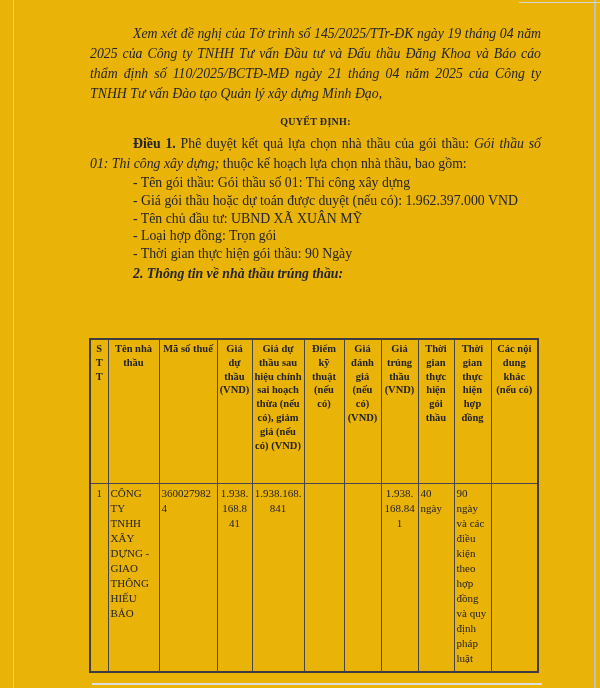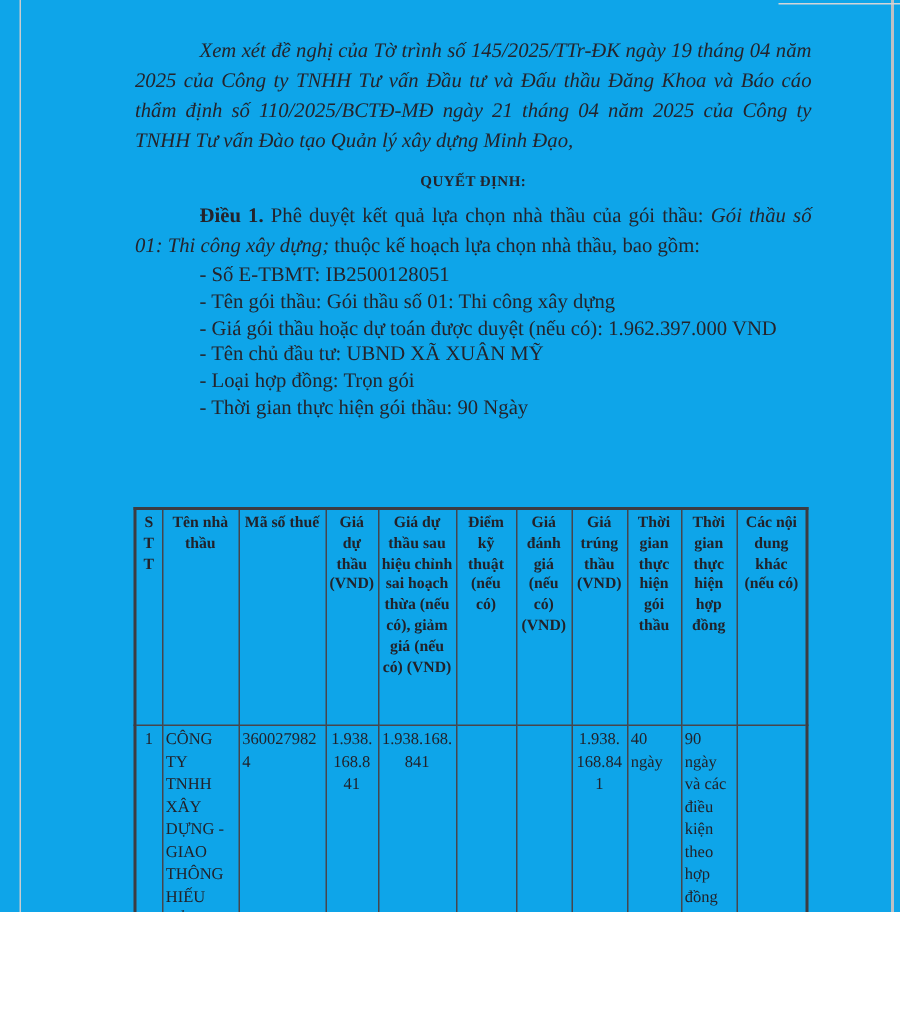--- a/index.html
+++ b/index.html
@@ -2,22 +2,22 @@
 <html lang="vi"><head>
 <meta charset="utf-8">
 <style>
   html, body { margin:0; padding:0; }
   body {
     width:600px; height:688px; background:#ffffff;
     font-family:"Liberation Serif", serif;
     -webkit-font-smoothing:antialiased;
   }
   .screen {
-    position:relative; width:600px; height:608px;
-    background:#0ea5e9; overflow:hidden; color:#24242c;
+    position:relative; width:600px; height:688px;
+    background:#eab308; overflow:hidden; color:#24242c;
   }
   
   .edge-left  { position:absolute; left:13px;  top:0; width:1px;  height:688px; background:#c9ccd0; }
   .edge-right { position:absolute; left:594px; top:0; width:2px;  height:688px; background:#bdc0c4; }
   .edge-top-right { position:absolute; left:519px; top:2px; width:81px; height:1px; background:#d3d5d8; }
   .tbl-shadow { position:absolute; left:92px; top:683px; width:450px; height:2px; background:#dcddde; }
 
   .doc { position:absolute; left:90px; top:24px; width:451px; font-size:13.8px; }
   .p-intro {
     margin:0; font-style:italic; text-align:justify;
@@ -66,28 +66,28 @@
 
   <div class="doc">
     <p class="p-intro">Xem xét đề nghị của Tờ trình số 145/2025/TTr-ĐK ngày 19 tháng 04 năm 2025 của Công ty TNHH Tư vấn Đầu tư và Đấu thầu Đăng Khoa và Báo cáo thẩm định số 110/2025/BCTĐ-MĐ ngày 21 tháng 04 năm 2025 của Công ty TNHH Tư vấn Đào tạo Quản lý xây dựng Minh Đạo,</p>
 
     <div class="h-decision">QUYẾT ĐỊNH:</div>
 
     <p class="p-article"><span class="lbl">Điều 1.</span><span> Phê duyệt kết quả lựa chọn nhà thầu của gói thầu: </span><span class="ital">Gói thầu số 01: Thi công xây dựng;</span><span> thuộc kế hoạch lựa chọn nhà thầu, bao gồm:</span></p>
 
 
     <div class="list">
-      <div class="list-item">- Số E-TBMT: IB2500128051</div>
       <div class="list-item">- Tên gói thầu: Gói thầu số 01: Thi công xây dựng</div>
       <div class="list-item">- Giá gói thầu hoặc dự toán được duyệt (nếu có): 1.962.397.000 VND</div>
       <div class="list-item">- Tên chủ đầu tư: UBND XÃ XUÂN MỸ</div>
       <div class="list-item">- Loại hợp đồng: Trọn gói</div>
       <div class="list-item">- Thời gian thực hiện gói thầu: 90 Ngày</div>
     </div>
 
+    <div class="h-sub2">2. Thông tin về nhà thầu trúng thầu:</div>
   </div>
 
   <table class="tbl">
     <colgroup>
       <col style="width:18px">
         <col style="width:51px">
         <col style="width:58px">
       <col style="width:35px">
         <col style="width:52px">
         <col style="width:40px">

